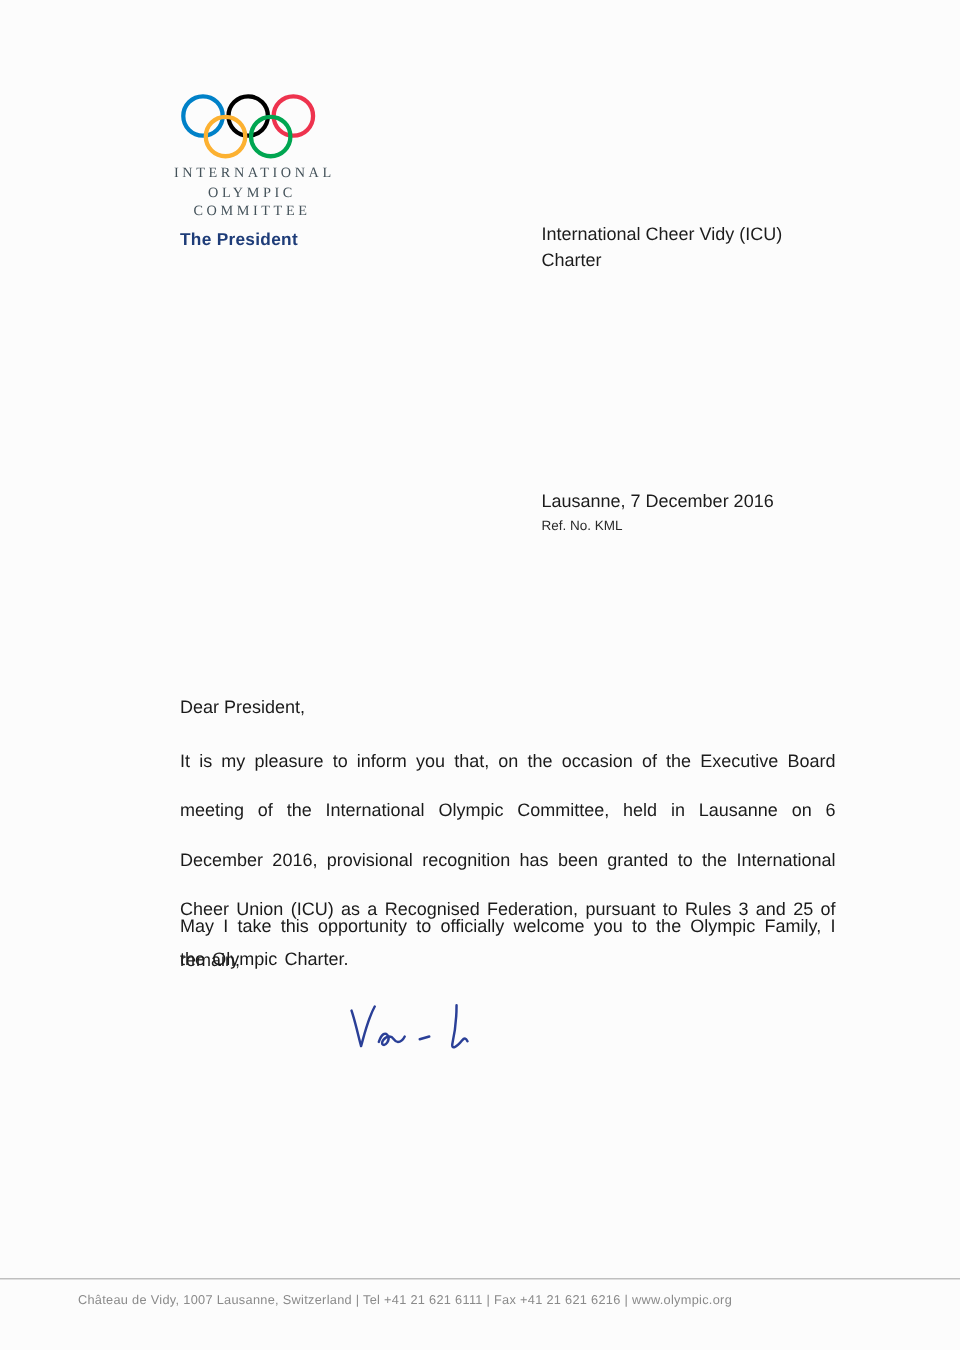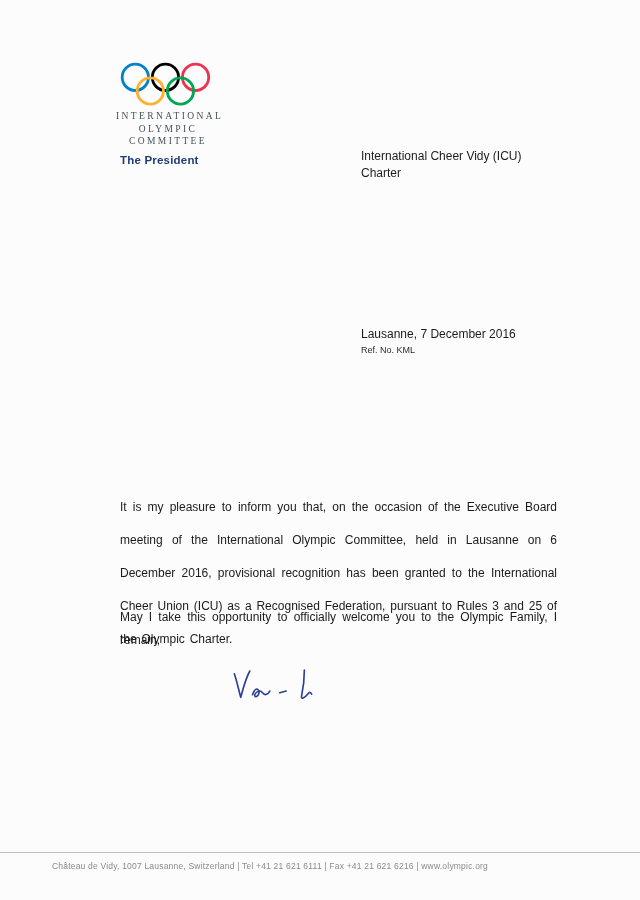--- a/index.html
+++ b/index.html
@@ -110,20 +110,21 @@
   <div class="abs recipient">
     <div>International Cheer Vidy (ICU)</div>
     <div>Charter</div>
   </div>
 
   <div class="abs dateline">
     <div class="place-date">Lausanne, 7 December 2016</div>
     <div class="ref">Ref. No. KML</div>
   </div>
 
+  <div class="abs letter-text salutation">Dear President,</div>
 
   <p class="abs letter-text para-1">It is my pleasure to inform you that, on the occasion of the Executive Board meeting of the International Olympic Committee, held in Lausanne on 6 December 2016, provisional recognition has been granted to the International Cheer Union (ICU) as a Recognised Federation, pursuant to Rules 3 and 25 of the Olympic Charter.</p>
 
   <p class="abs letter-text para-2">May I take this opportunity to officially welcome you to the Olympic Family, I remain,</p>
 
 
   <svg class="abs signature" width="100" height="56" viewBox="0 0 110 55">
     <g fill="none" stroke-width="1.8" stroke-linecap="round" stroke-linejoin="round" stroke="#2a3f97">
       <path d="M7,14 C10,23 12,33 14,40 C16,33 19,20 24,11"></path>
       <path d="M27,37 c2,-6 5,-8 7,-4 c1,3 -2,7 -4,6 c-2,-1 1,-6 5,-6 c3,0 3,4 6,4 c2,0 4,-2 5,-4"></path>

